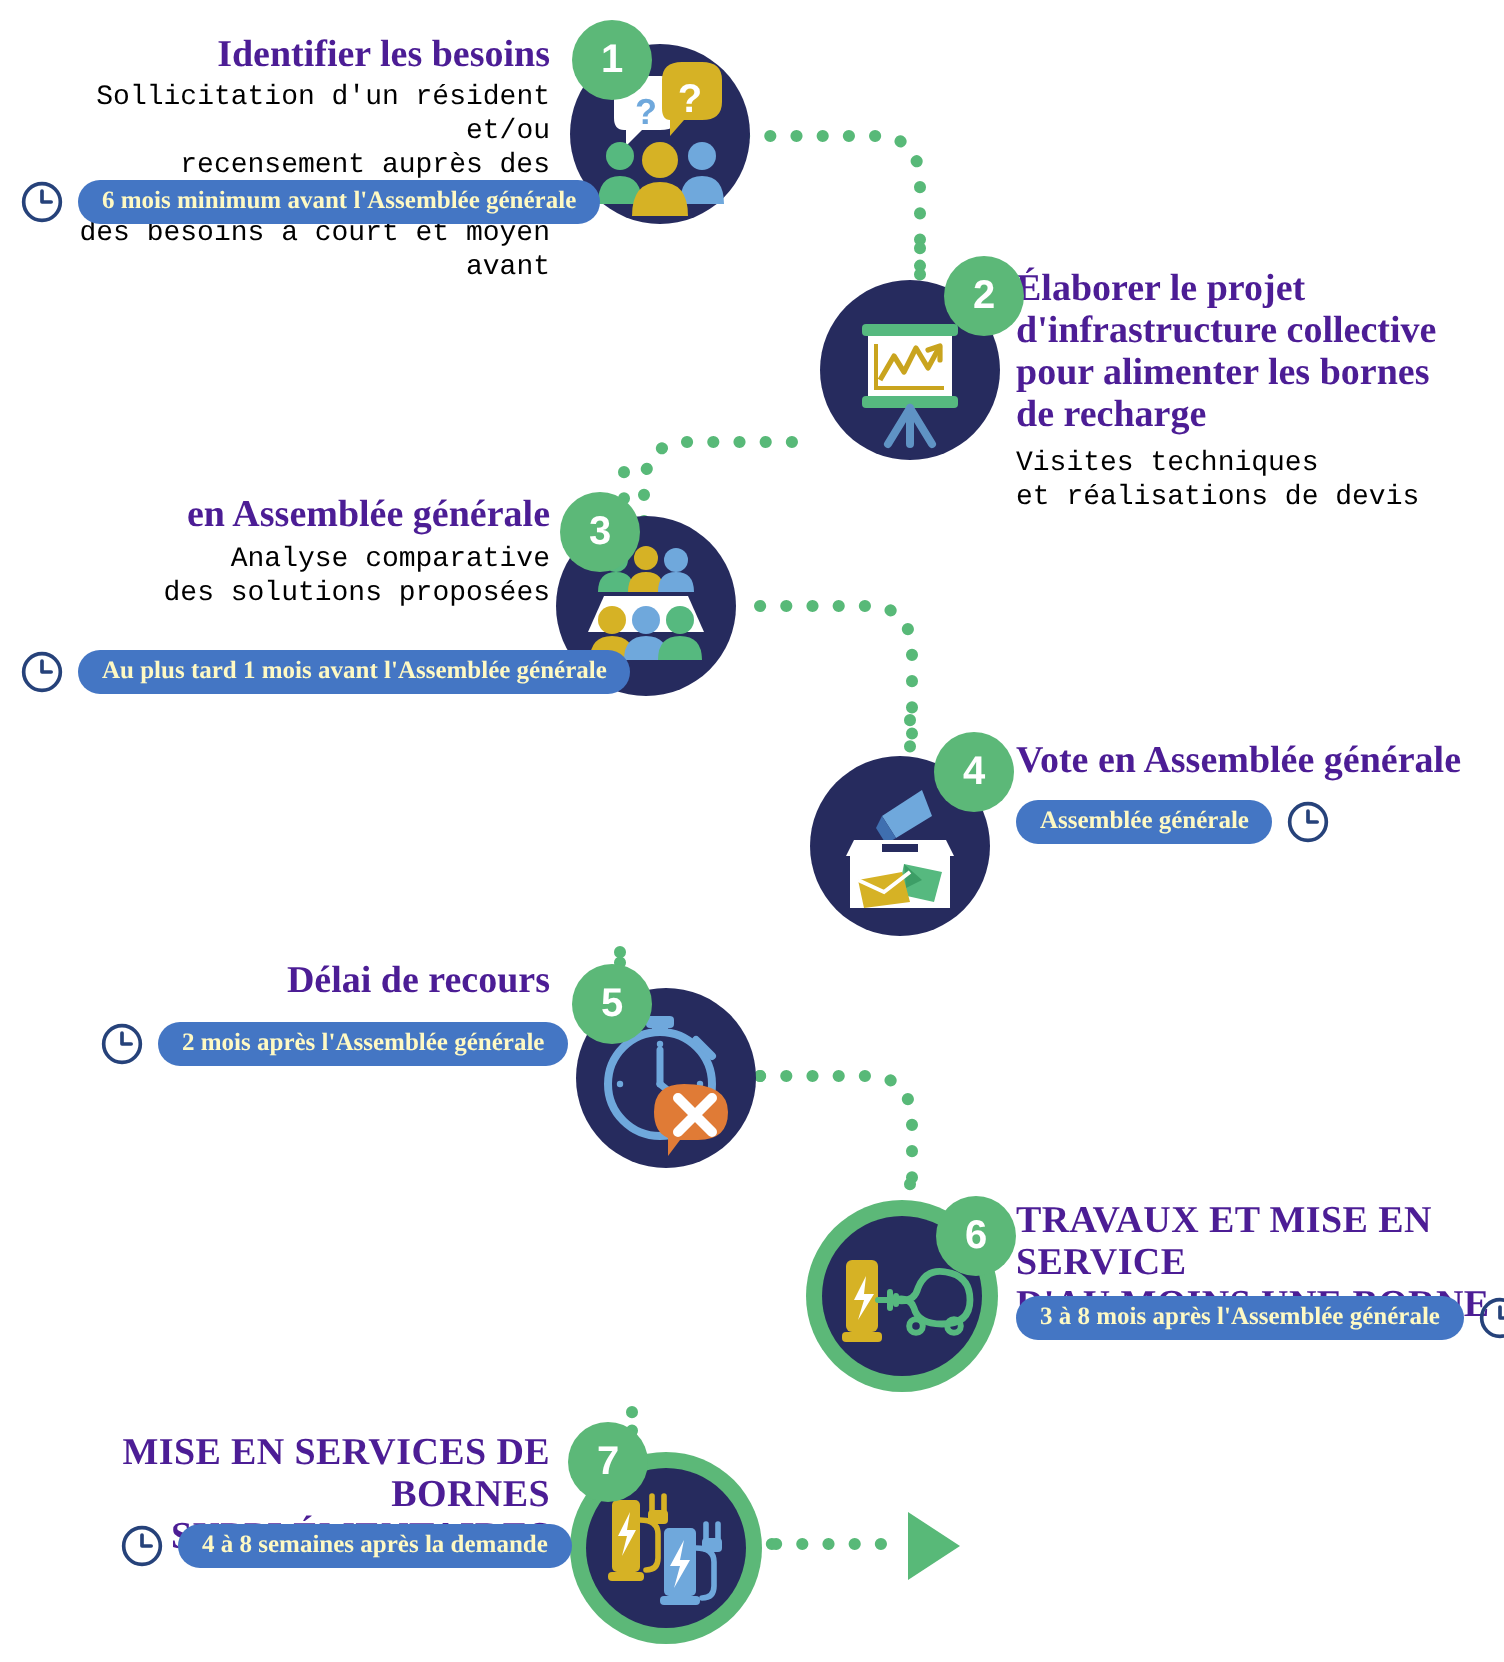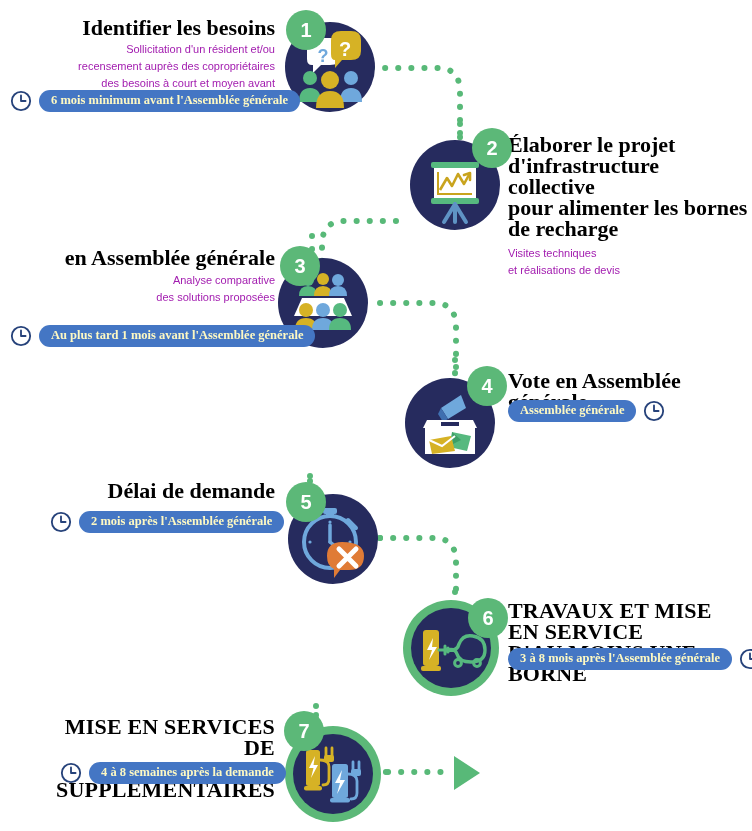--- a/index.html
+++ b/index.html
@@ -60,30 +60,30 @@
     font-size:20px;
     line-height:40px;
     text-align:center;
     z-index:4;
   }
 
   .txt{ position:absolute; }
   .title{
     font-family:"Liberation Serif", serif;
     font-weight:bold;
-    color:#000000;
-    font-size:22px;
+    color:#4c1d95;
+    font-size:19px;
     line-height:21px;
     margin:0 0 3px 0;
   }
   .title.upper{ text-transform:uppercase; letter-spacing:0.2px; }
   .subtitle{
-    font-family:Liberation Sans, sans-serif;
-    color:#a21caf;
-    font-size:11px;
+    font-family:Liberation Mono, monospace;
+    color:#000000;
+    font-size:14px;
     line-height:17px;
     margin:0;
   }
   .txt.right-align{ text-align:right; }
   .txt.left-align{ text-align:left; }
 
   
   .timerow{
     position:absolute;
     display:flex;
@@ -297,21 +297,21 @@
         <circle cx="42" cy="68" r="1.6" fill="#6fa8dc"></circle>
         <circle cx="22" cy="48" r="1.6" fill="#6fa8dc"></circle>
         <path d="M76 62 q0 14-15 14 h-9 l-6 8 v-9 q-7-3-7-13 q0-14 15-14 q22 0 22 14 z" fill="#e07b36"></path>
         <path d="M51 55 L68 72 M68 55 L51 72" stroke="#ffffff" stroke-width="5" stroke-linecap="round"></path>
       </svg>
     </div>
 
     <div class="badgenum" style="left:286px; top:482px;">5</div>
 
     <div class="txt right-align" style="left:30px; top:480px; width:245px;">
-      <div class="title">Délai de demande</div>
+      <div class="title">Délai de recours</div>
     </div>
 
     <div class="timerow" style="left:50px; top:511px;align-items:flex-end;">
       <svg class="clock" viewBox="0 0 24 24">
         <circle cx="12" cy="12" r="10" fill="none" stroke="#26427a" stroke-width="2"></circle>
         <path d="M12 6 V12 H17" fill="none" stroke="#26427a" stroke-width="2" stroke-linecap="round" stroke-linejoin="round"></path>
       </svg>
       <span class="pill">2 mois après l'Assemblée générale</span>
     </div>
   </div>

